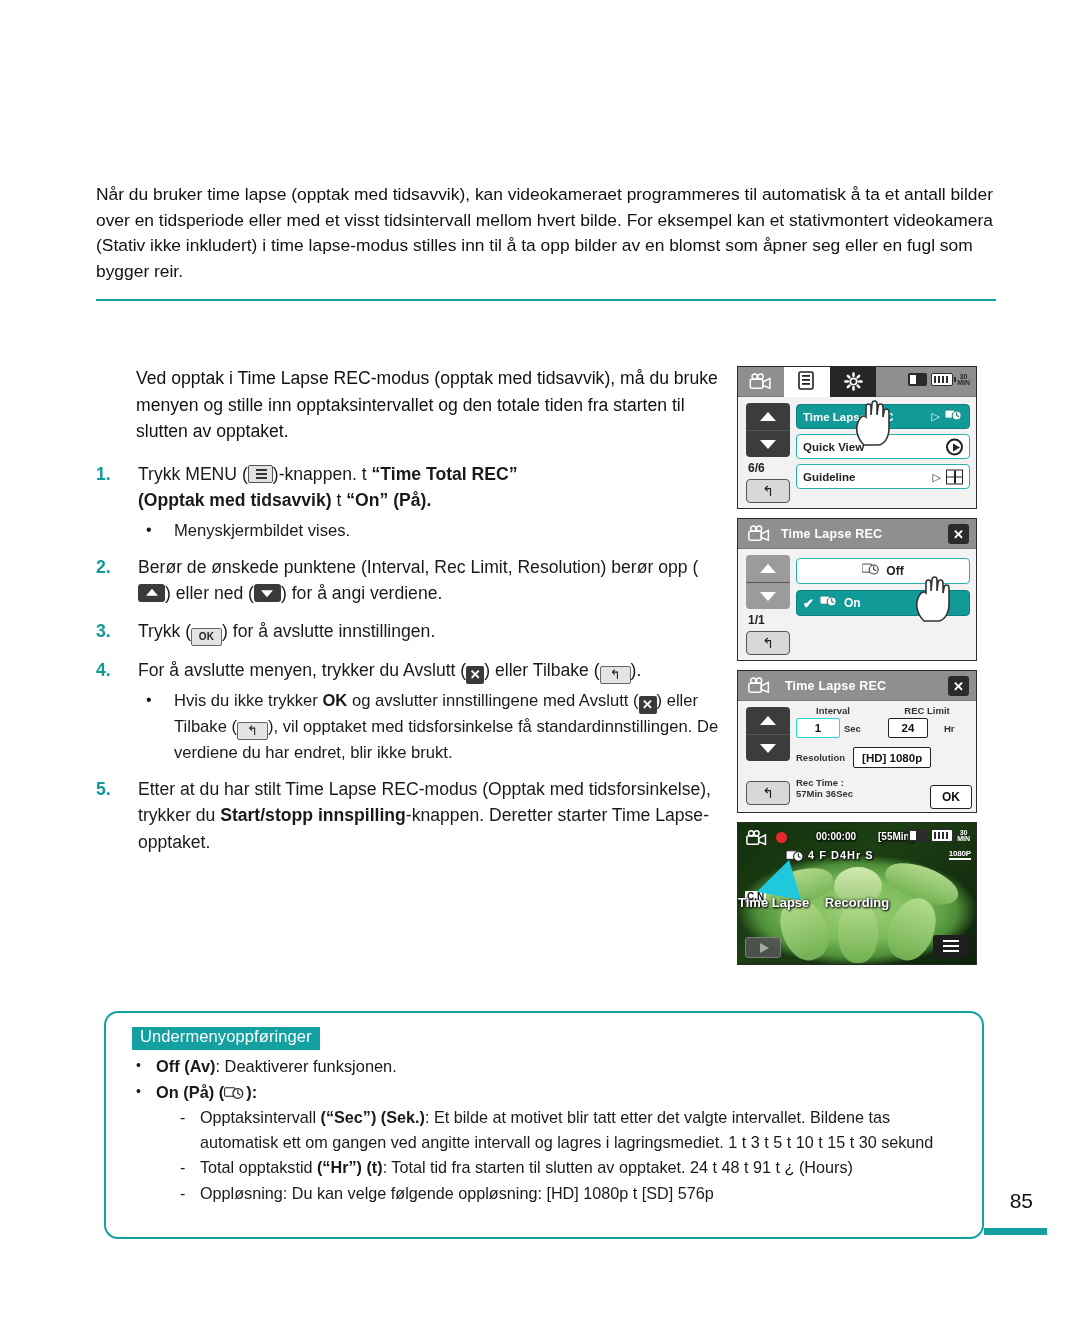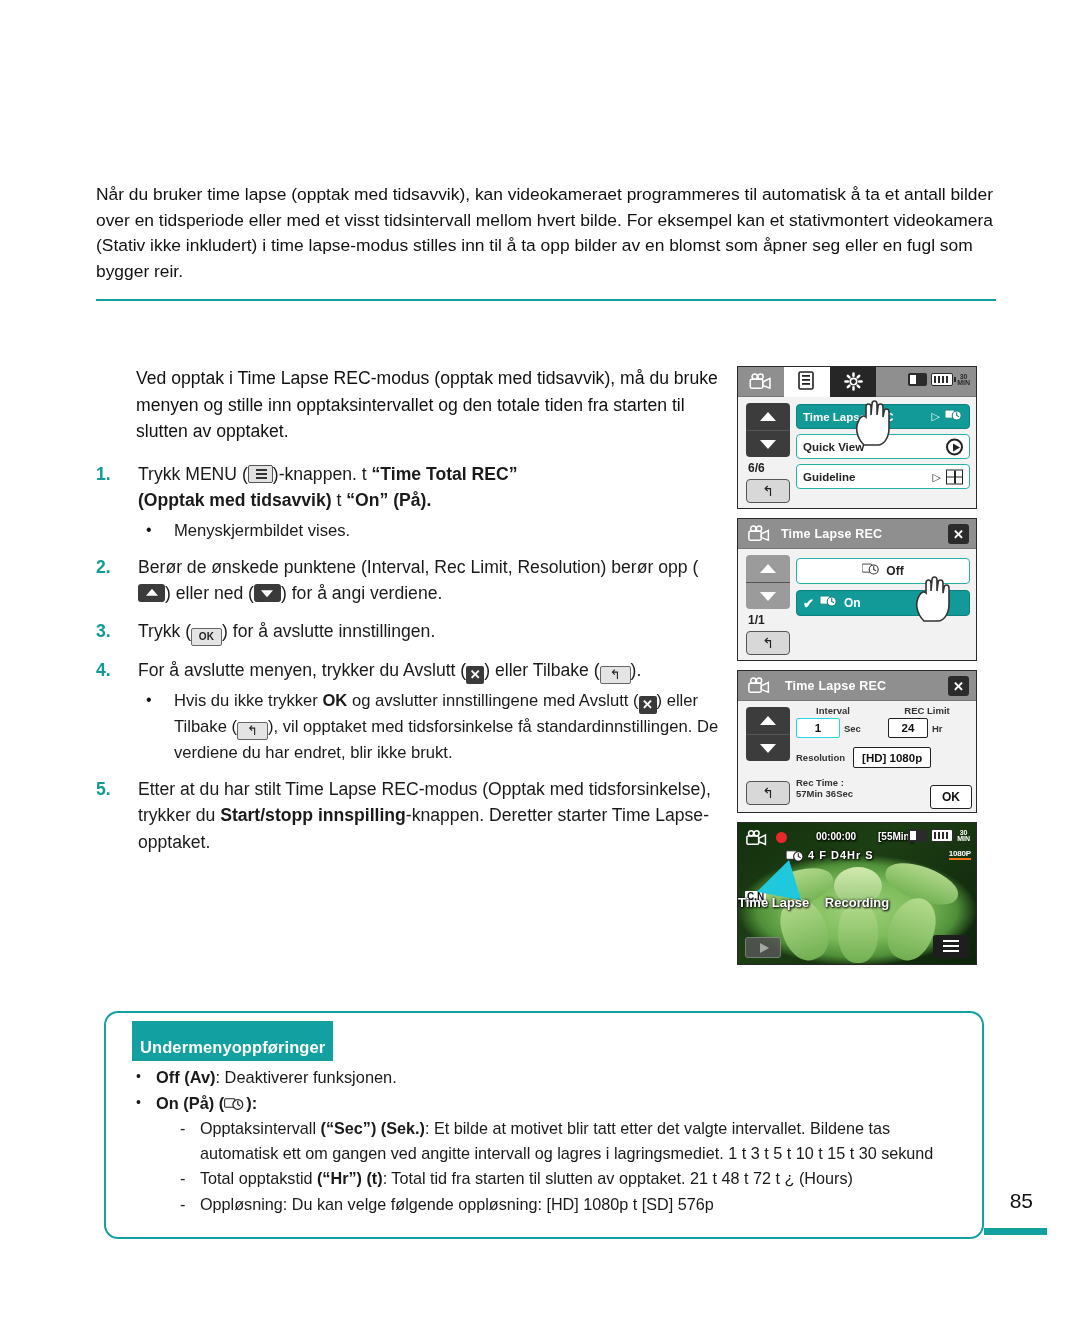--- a/index.html
+++ b/index.html
@@ -313,39 +313,39 @@
   }
   .btn-menu4::after {
     content:""; width:16px; height:13px;
     background:
       linear-gradient(#fff,#fff) 0 0/100% 2.4px no-repeat,
       linear-gradient(#fff,#fff) 0 5.2px/100% 2.4px no-repeat,
       linear-gradient(#fff,#fff) 0 10.4px/100% 2.4px no-repeat;
   }
   .tag1080 {
     position:absolute; right:5px; top:26px; font-size:8px; font-weight:bold;
-    color:#fff; border-bottom:2px solid #f97316; letter-spacing:-0.2px;
+    color:#fff; border-bottom:2px solid #ffffff; letter-spacing:-0.2px;
   }
   .tagcn {
     position:absolute; left:7px; top:68px; font-size:10px; font-weight:bold;
     color:#111; background:#fff; padding:0 2px; border-radius:1px;text-align:center;
   }
 
   
   .hand { position:absolute; width:42px; height:52px; pointer-events:none; }
 
   
   .submenu {
     position:absolute; left:104px; top:1011px; width:880px; height:228px;
     border:2.5px solid #13a0a0; border-radius:14px; background:#fff;
   }
   .submenu-head {
     display:inline-block; background:#13a0a0; color:#fff;
-    font-size:16.5px; font-weight:bold; padding:17px 8px 4px 8px;
-    margin:8px 0 2px 26px; letter-spacing:0.1px;
+    font-size:16.5px; font-weight:normal; padding:0 8px 4px 8px;
+    margin:14px 0 2px 26px; letter-spacing:0.1px;
   }
   .sm-list { margin:0; padding:0 20px 0 26px; list-style:none; }
   .sm-li {
     position:relative; padding-left:24px; font-size:16.4px; line-height:24px;
     margin-top:2px;
   }
   .sm-li .dot { position:absolute; left:4px; top:-1px; font-size:14px; }
   .sm-sub { margin:0; padding:0 0 0 22px; list-style:none; }
   .sm-sub li {
     position:relative; padding-left:22px; font-size:16.2px; line-height:24.5px;
@@ -596,21 +596,21 @@
           <div style="display:flex;gap:18px;">
             <div style="width:74px;">
               <div class="s3lab" style="text-align:center;">Interval</div>
               <div style="display:flex;align-items:center;gap:4px;margin-top:2px;">
                 <span class="s3box focus" style="width:44px;height:20px;">1</span>
                 <span class="s3lab">Sec</span>
               </div>
             </div>
             <div style="width:78px;">
               <div class="s3lab" style="text-align:center;">REC Limit</div>
-              <div style="display:flex;align-items:center;gap:4px;margin-top:2px;">
+              <div style="display:flex;align-items:center;gap:16px;margin-top:2px;">
                 <span class="s3box" style="width:40px;height:20px;">24</span>
                 <span class="s3lab">Hr</span>
               </div>
             </div>
           </div>
           <div style="display:flex;align-items:center;gap:8px;margin-top:9px;">
             <span class="s3lab">Resolution</span>
             <span class="s3box" style="padding:2px 8px;height:21px;">[HD] 1080p</span>
           </div>
           <div style="margin-top:9px;">
@@ -690,21 +690,21 @@
           </svg>
         </span><span class="b">):</span>
 
         <ul class="sm-sub">
           <li>
             <span class="dash">-</span>
             <span>Opptaksintervall </span><span class="b">(“Sec”) (Sek.)</span><span>: Et bilde at motivet blir tatt etter det valgte intervallet. Bildene tas automatisk ett om gangen ved angitte intervall og lagres i lagringsmediet. 1  t  3  t  5  t  10  t  15  t  30 sekund</span>
           </li>
           <li>
             <span class="dash">-</span>
-            <span>Total opptakstid </span><span class="b">(“Hr”) (t)</span><span>: Total tid fra starten til slutten av opptaket. 21  t  48  t  72  t  ¿ (Hours)</span>
+            <span>Total opptakstid </span><span class="b">(“Hr”) (t)</span><span>: Total tid fra starten til slutten av opptaket. 24  t  48  t  91  t  ¿ (Hours)</span>
           </li>
           <li>
             <span class="dash">-</span>
             <span>Oppløsning: Du kan velge følgende oppløsning:  [HD] 1080p  t  [SD] 576p</span>
           </li>
         </ul>
       </li>
     </ul>
   </div>
 

